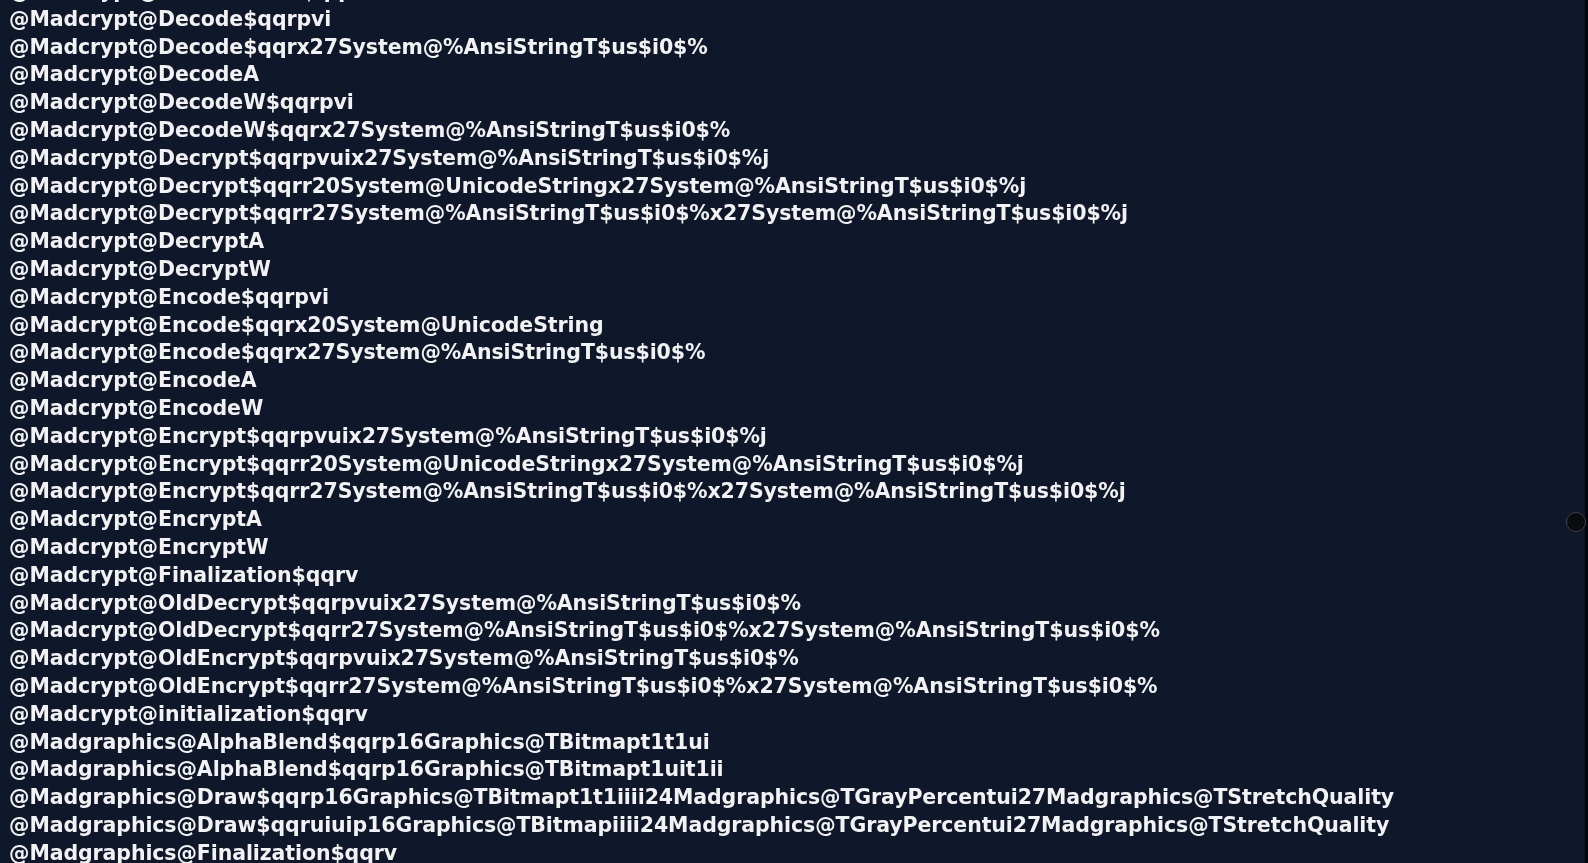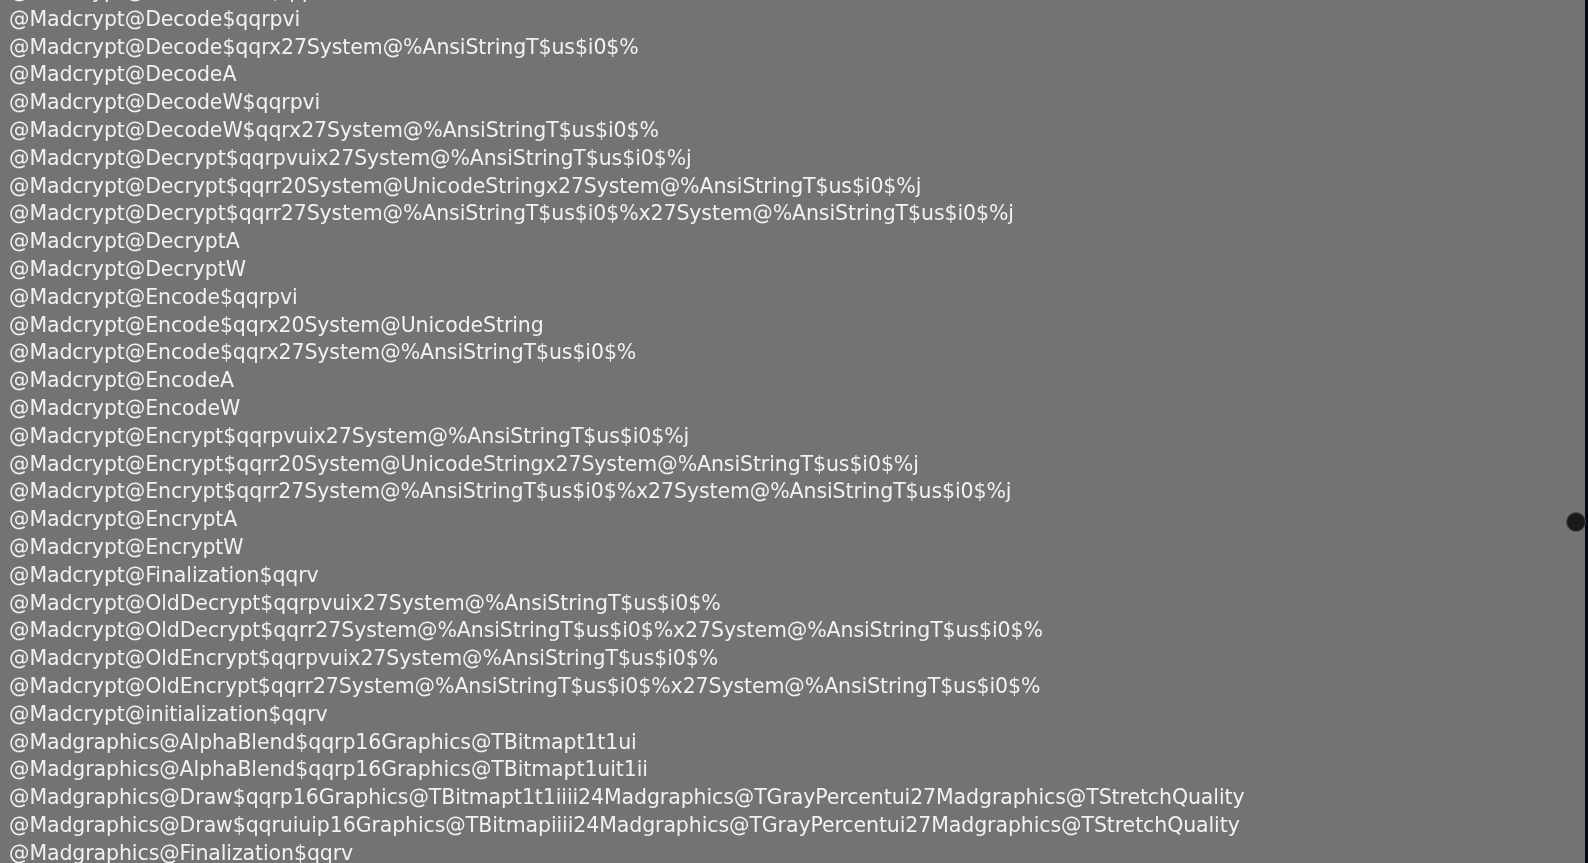--- a/index.html
+++ b/index.html
@@ -66,21 +66,21 @@
     border-radius: 50%;
     background: #0a0a0a;
     border: 1.4px solid #4a4a4a;
     box-sizing: border-box;
     opacity: 0.85;
   }
 </style>
 </head>
 <body style="background: rgb(0, 0, 0);">
 
-<div id="terminal" style="background: #737373;">
+<div id="terminal" style="background: #0f172a; font-weight: bold;">
 
   <div id="output" style="color: rgb(242, 242, 242);"><div class="line">@Madcrypt@Initialization$qqrv</div><div class="line">@Madcrypt@Decode$qqrpvi</div><div class="line">@Madcrypt@Decode$qqrx27System@%AnsiStringT$us$i0$%</div><div class="line">@Madcrypt@DecodeA</div><div class="line">@Madcrypt@DecodeW$qqrpvi</div><div class="line">@Madcrypt@DecodeW$qqrx27System@%AnsiStringT$us$i0$%</div><div class="line">@Madcrypt@Decrypt$qqrpvuix27System@%AnsiStringT$us$i0$%j</div><div class="line">@Madcrypt@Decrypt$qqrr20System@UnicodeStringx27System@%AnsiStringT$us$i0$%j</div><div class="line">@Madcrypt@Decrypt$qqrr27System@%AnsiStringT$us$i0$%x27System@%AnsiStringT$us$i0$%j</div><div class="line">@Madcrypt@DecryptA</div><div class="line">@Madcrypt@DecryptW</div><div class="line">@Madcrypt@Encode$qqrpvi</div><div class="line">@Madcrypt@Encode$qqrx20System@UnicodeString</div><div class="line">@Madcrypt@Encode$qqrx27System@%AnsiStringT$us$i0$%</div><div class="line">@Madcrypt@EncodeA</div><div class="line">@Madcrypt@EncodeW</div><div class="line">@Madcrypt@Encrypt$qqrpvuix27System@%AnsiStringT$us$i0$%j</div><div class="line">@Madcrypt@Encrypt$qqrr20System@UnicodeStringx27System@%AnsiStringT$us$i0$%j</div><div class="line">@Madcrypt@Encrypt$qqrr27System@%AnsiStringT$us$i0$%x27System@%AnsiStringT$us$i0$%j</div><div class="line">@Madcrypt@EncryptA</div><div class="line">@Madcrypt@EncryptW</div><div class="line">@Madcrypt@Finalization$qqrv</div><div class="line">@Madcrypt@OldDecrypt$qqrpvuix27System@%AnsiStringT$us$i0$%</div><div class="line">@Madcrypt@OldDecrypt$qqrr27System@%AnsiStringT$us$i0$%x27System@%AnsiStringT$us$i0$%</div><div class="line">@Madcrypt@OldEncrypt$qqrpvuix27System@%AnsiStringT$us$i0$%</div><div class="line">@Madcrypt@OldEncrypt$qqrr27System@%AnsiStringT$us$i0$%x27System@%AnsiStringT$us$i0$%</div><div class="line">@Madcrypt@initialization$qqrv</div><div class="line">@Madgraphics@AlphaBlend$qqrp16Graphics@TBitmapt1t1ui</div><div class="line">@Madgraphics@AlphaBlend$qqrp16Graphics@TBitmapt1uit1ii</div><div class="line">@Madgraphics@Draw$qqrp16Graphics@TBitmapt1t1iiii24Madgraphics@TGrayPercentui27Madgraphics@TStretchQuality</div><div class="line">@Madgraphics@Draw$qqruiuip16Graphics@TBitmapiiii24Madgraphics@TGrayPercentui27Madgraphics@TStretchQuality</div><div class="line">@Madgraphics@Finalization$qqrv</div></div>
 
   <div id="right-edge" style="background: rgb(3, 6, 15);"></div>
 
   <div id="cursor-ring" style="width: 20px; height: 20px; left: 1566px; top: 512px; border-color: rgb(74, 74, 74); background: rgb(10, 10, 10);"></div>
 
 </div>
 
 </body></html>

